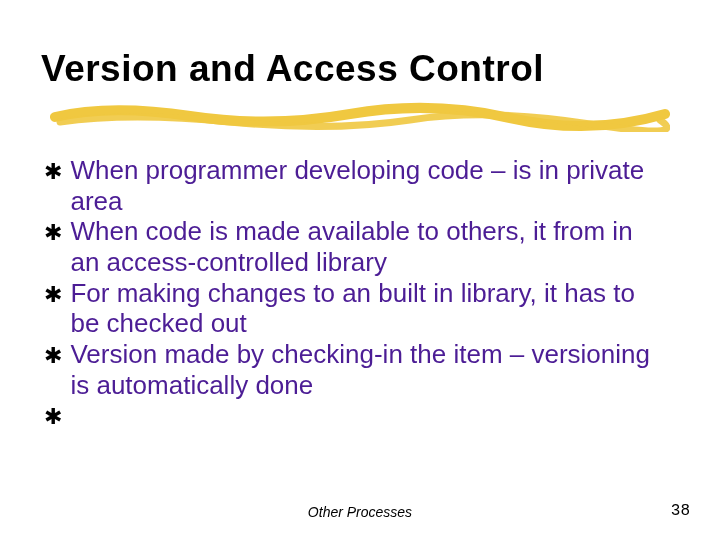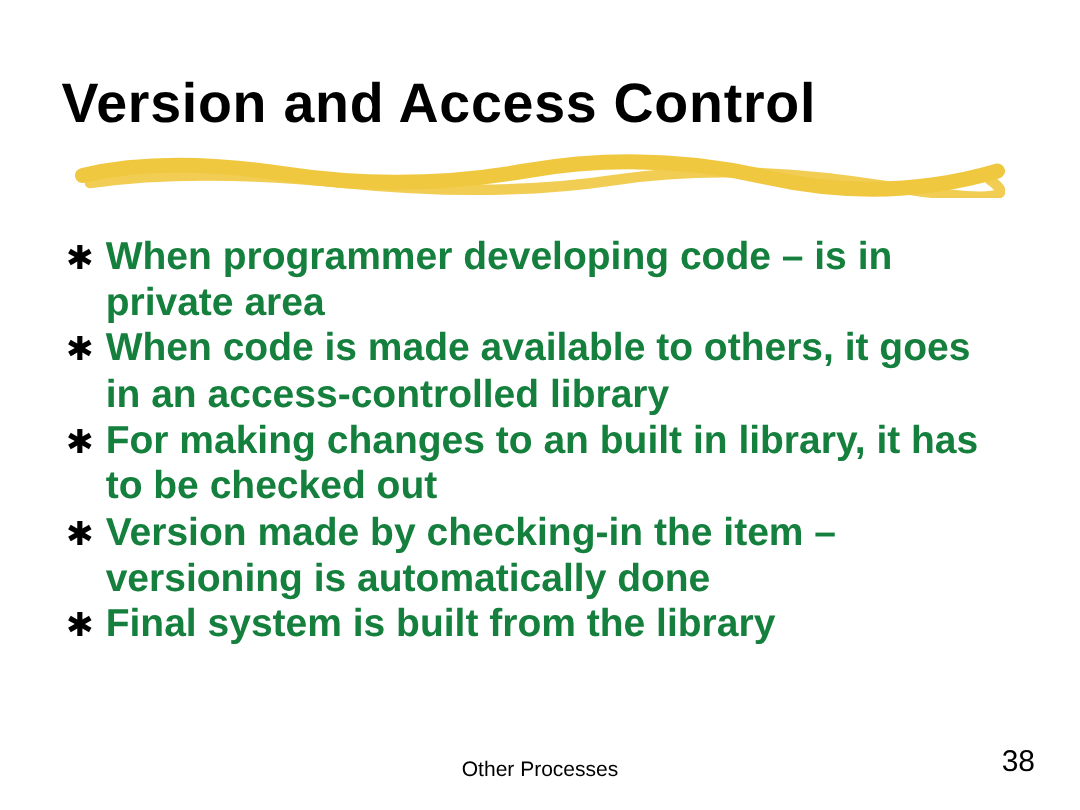--- a/index.html
+++ b/index.html
@@ -51,38 +51,39 @@
   .bullet .marker {
     font-family: "Wingdings", "Zapf Dingbats", sans-serif;
     font-size: 22px;
     color: #000;
     margin-right: 8px;
     margin-top: 4px;
     flex: 0 0 auto;
   }
   .bullet .text {
     font-size: 26px;
-    color: #15803d;
-    font-weight: bold;
+    color: #4c1d95;
   }
   .footer-center {
     position: absolute;
     bottom: 20px;
     left: 0;
     width: 720px;
     text-align: center;
     font-size: 14px;
     color: #000;
+    font-style: italic;
   }
   .footer-right {
     position: absolute;
     bottom: 20px;
     right: 30px;
-    font-size: 20px;
+    font-size: 16px;
     color: #000;
+    font-family: Liberation Mono, monospace;
   }
 </style>
 </head>
 <body>
 
 <div class="slide">
 
   <div class="title">Version and Access Control</div>
 
   <svg class="underline" viewBox="0 0 620 30" preserveAspectRatio="none">
@@ -90,32 +91,31 @@
     <path d="M10 20 Q 80 10, 180 20 T 360 18 T 540 22 T 610 18" stroke="#f0c840" stroke-width="7" fill="none" stroke-linecap="round" opacity="0.9"></path>
   </svg>
 
   <div class="bullets">
     <div class="bullet">
       <span class="marker">✱</span>
       <span class="text">When programmer developing code – is in private area</span>
     </div>
     <div class="bullet">
       <span class="marker">✱</span>
-      <span class="text">When code is made available to others, it goes in an access-controlled library</span>
+      <span class="text">When code is made available to others, it from in an access-controlled library</span>
     </div>
     <div class="bullet">
       <span class="marker">✱</span>
       <span class="text">For making changes to an built in library, it has to be checked out</span>
     </div>
     <div class="bullet">
       <span class="marker">✱</span>
       <span class="text">Version made by checking-in the item – versioning is automatically done</span>
     </div>
     <div class="bullet">
       <span class="marker">✱</span>
-      <span class="text">Final system is built from the library</span>
     </div>
   </div>
 
   <div class="footer-center">Other Processes</div>
   <div class="footer-right">38</div>
 
 </div>
 
 </body></html>

